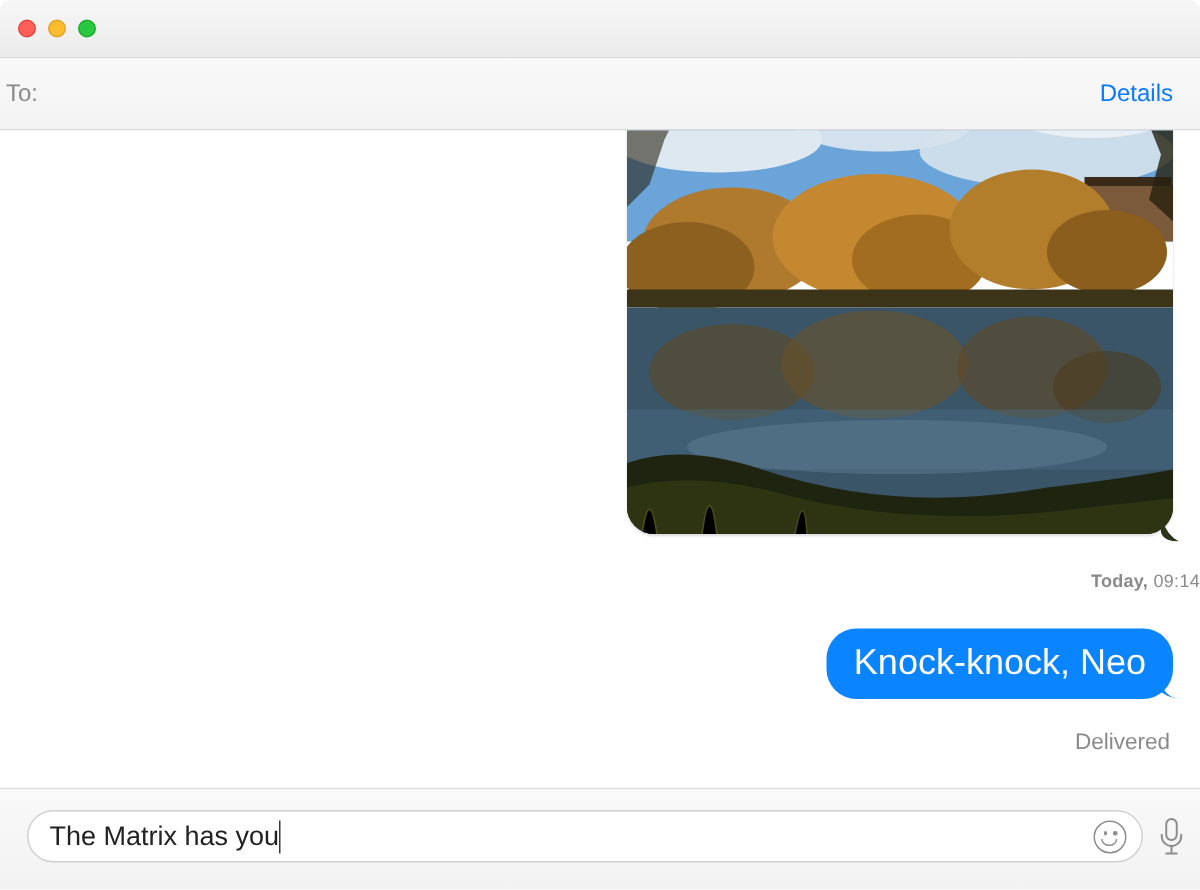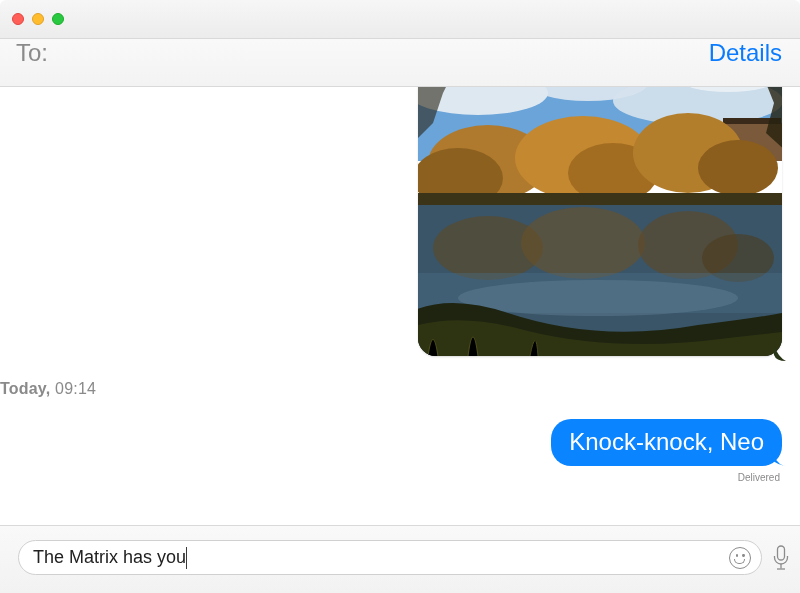--- a/index.html
+++ b/index.html
@@ -25,24 +25,24 @@
     .traffic { display: flex; gap: 8px; }
     .dot { width: 12px; height: 12px; border-radius: 50%; }
     .dot.red { background: #ff5f57; border: 0.5px solid #e24640; }
     .dot.yellow { background: #ffbd2e; border: 0.5px solid #e1a128; }
     .dot.green { background: #28c940; border: 0.5px solid #1dac2c; }
     .header {
       height: 48px;
       background: linear-gradient(#f9f9f9,#f3f3f3);
       border-bottom: 1px solid #d9d9d9;
       display: flex;
-      align-items: flex-start;
+      align-items: center;
       justify-content: space-between;
-      padding: 0 18px 0 16px;
-      font-size: 24px;
+      padding: 0 18px 0 4px;
+      font-size: 16px;
     }
     .to-line { display: flex; gap: 10px; align-items: baseline; }
     .to-label { color: #8a8a8a; }
     .to-value { color: #3a3a3a; }
     .details { color: #0a7bff; }
     .thread { flex: 1; position: relative; background: #fff; overflow: hidden; }
     .image-bubble {
       position: absolute;
       top: -24px;
       right: 18px;
@@ -56,22 +56,22 @@
     .tail-img {
       position: absolute;
       right: 14px;
       top: 258px;
       width: 12px; height: 16px;
     }
     .timestamp {
       position: absolute;
       top: 293px;
       width: 100%;
-      text-align: left;
-      font-size: 16px;
+      text-align: right;
+      font-size: 12px;
       color: #8a8a8a;
       letter-spacing: 0.2px;
     }
     .timestamp .day { font-weight: 600; }
     .msg-wrap { position: absolute; top: 332px; right: 18px; }
     .msg-bubble {
       background: #0a84ff;
       color: #fff;
       font-size: 24px;
       padding: 9px 18px 10px 18px;
@@ -80,22 +80,22 @@
     }
     .tail-msg {
       position: absolute;
       right: -6px;
       bottom: 0;
       width: 18px; height: 18px;
     }
     .delivered {
       text-align: right;
       color: #8a8a8a;
-      font-size: 10px;
-      margin-top: 6px;
+      font-size: 15px;
+      margin-top: 20px;
       padding-right: 2px;
     }
     .composer {
       background: linear-gradient(#f9f9f9,#f2f2f2);
       border-top: 1px solid #d9d9d9;
       padding: 14px 10px 18px 18px;
       display: flex;
       align-items: center;
       gap: 10px;
     }

